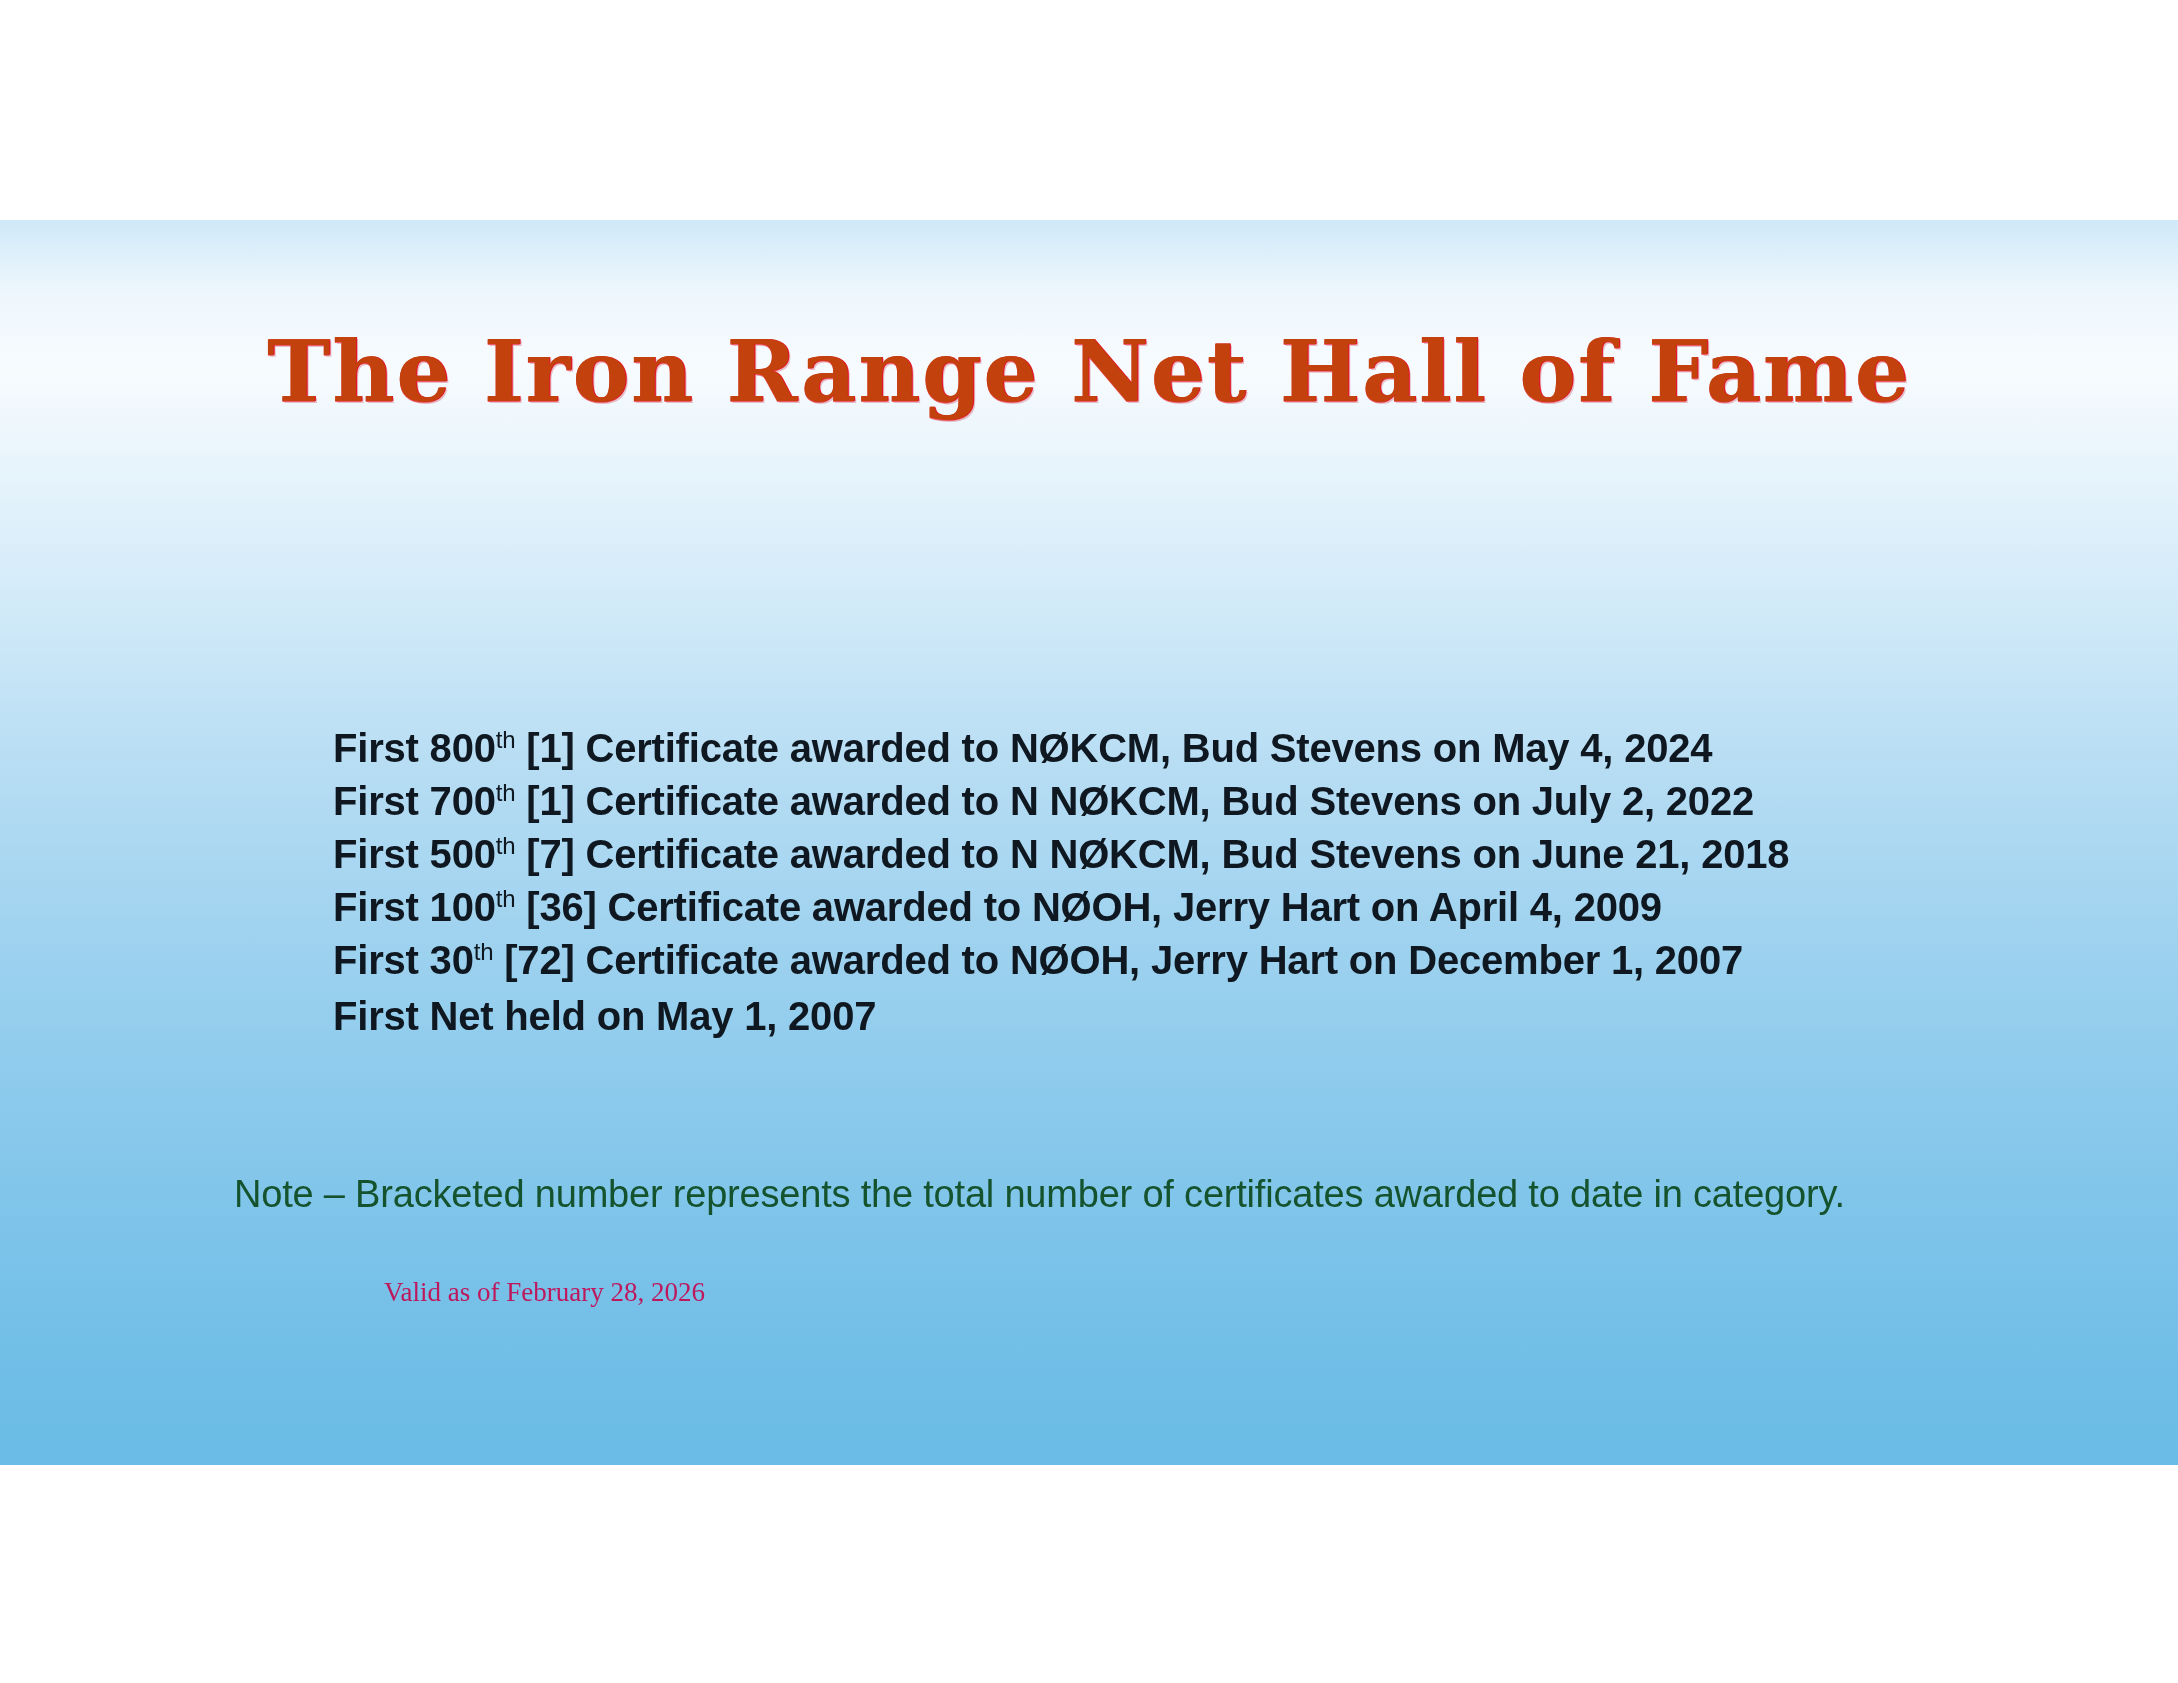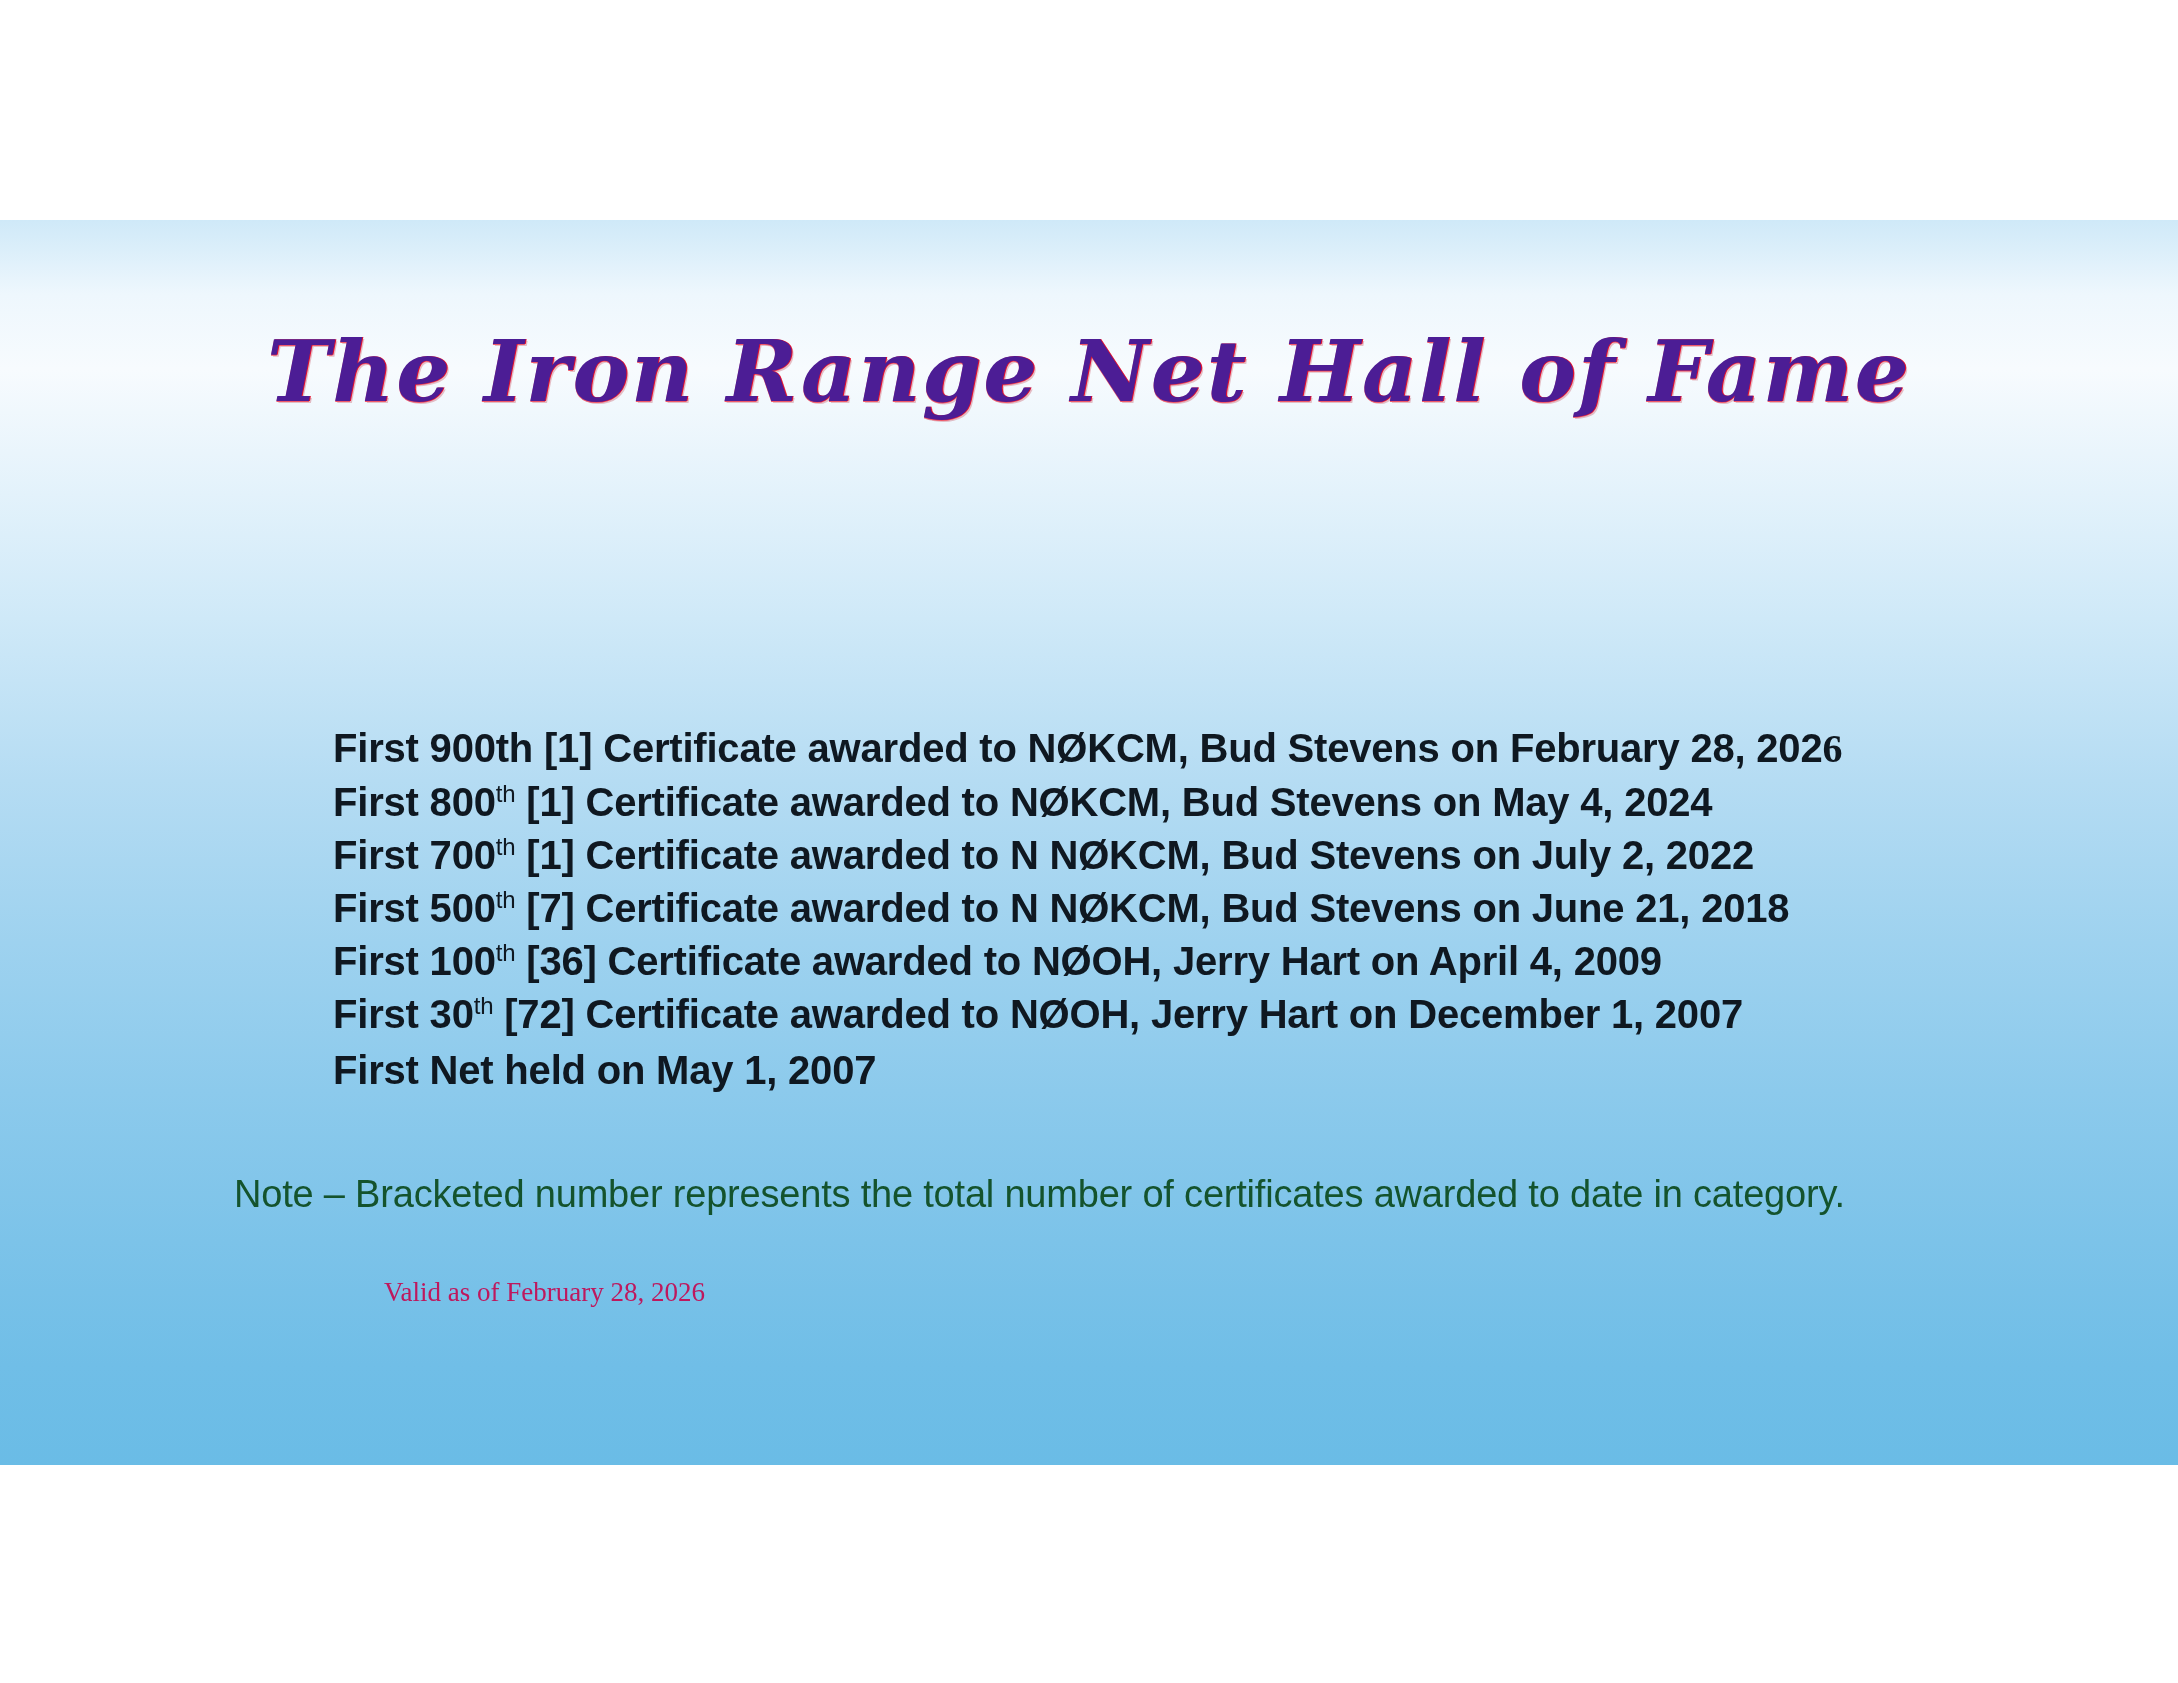--- a/index.html
+++ b/index.html
@@ -43,24 +43,23 @@
       #6abce6 100%
     );
   }
 
   .title {
     position: absolute;
     left: 0;
     top: 327px;
     width: 2178px;
     text-align: center;
-    color: #4c1d95;
+    color: #c2410c;
     font-family: "DejaVu Serif", serif;
     font-weight: 700;
-    font-style: italic;
     font-size: 85px;
     letter-spacing: 2px;
     line-height: 1.05;
     white-space: nowrap;
     text-shadow:
       1px 0 0 #e8112d,
       0 1px 0 #f05a6a,
       2px 2px 0 rgba(180,10,30,0.25);
   }
 
@@ -121,21 +120,20 @@
 <body>
 
 <div class="page">
 
   <div class="panel"></div>
 
   <div class="title">The Iron Range Net Hall of Fame</div>
 
   <div class="lines">
 
-    <p class="line"><span>First 900th [1] Certificate awarded to NØKCM, Bud Stevens on February 28, 202</span><sup></sup><span class="serif-tail">6</span></p>
 
     <p class="line"><span>First 800</span><sup>th</sup><span> [1] Certificate awarded to NØKCM, Bud Stevens on May 4, 2024</span></p>
 
     <p class="line"><span>First 700</span><sup>th</sup><span> [1] Certificate awarded to N NØKCM, Bud Stevens on July  2, 2022</span></p>
 
     <p class="line"><span>First 500</span><sup>th</sup><span> [7] Certificate awarded to N NØKCM, Bud Stevens on June  21, 2018</span></p>
 
 
     <p class="line"><span>First 100</span><sup>th</sup><span> [36] Certificate awarded to NØOH, Jerry Hart on April 4, 2009</span></p>
 

